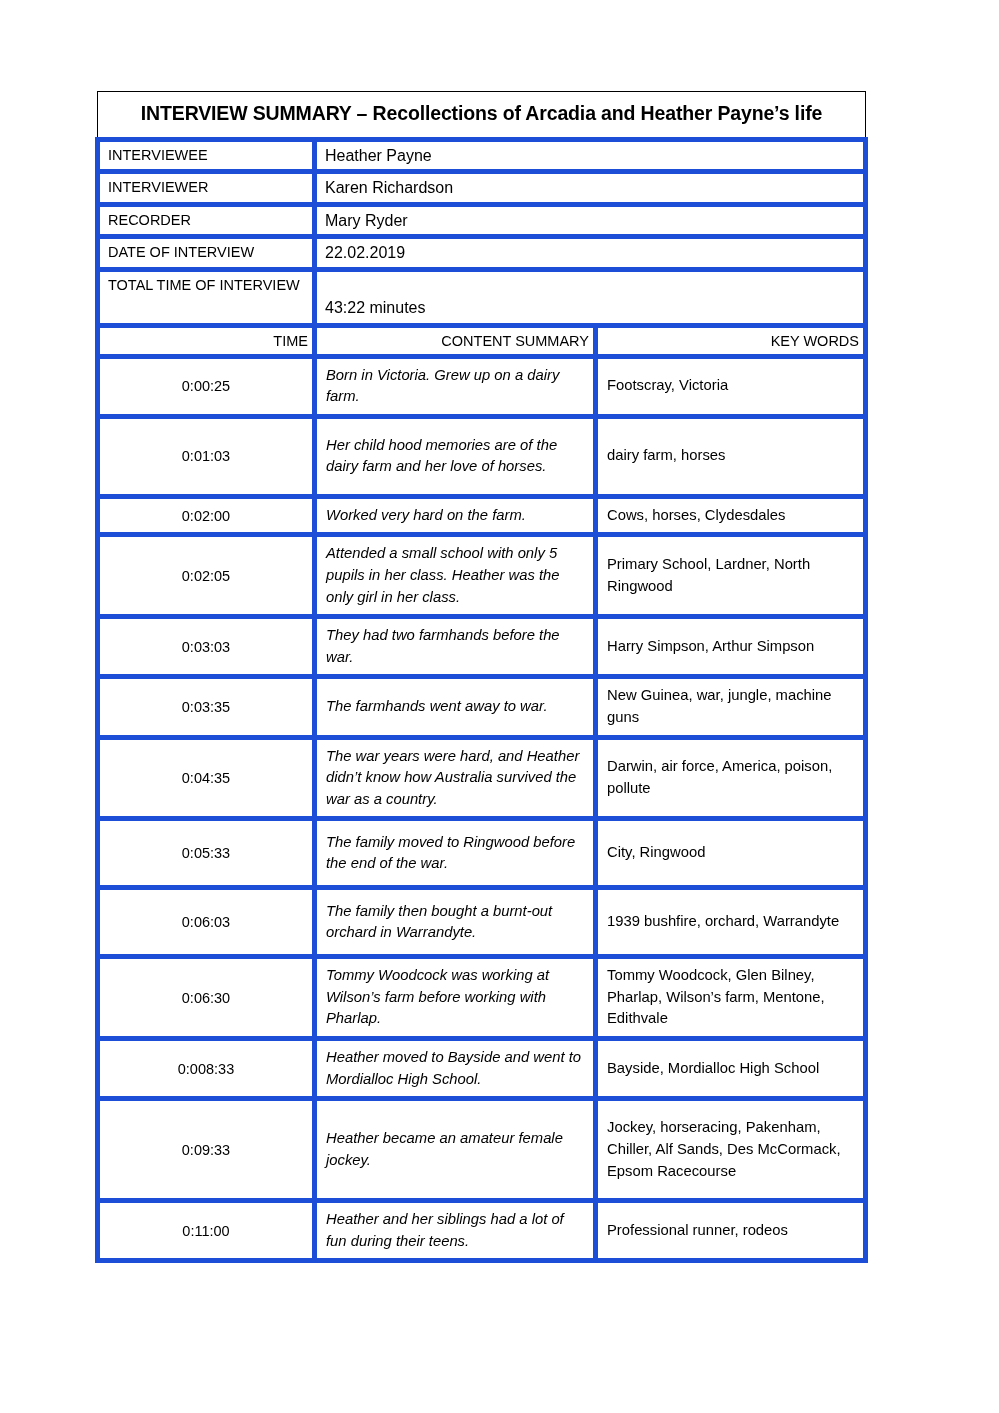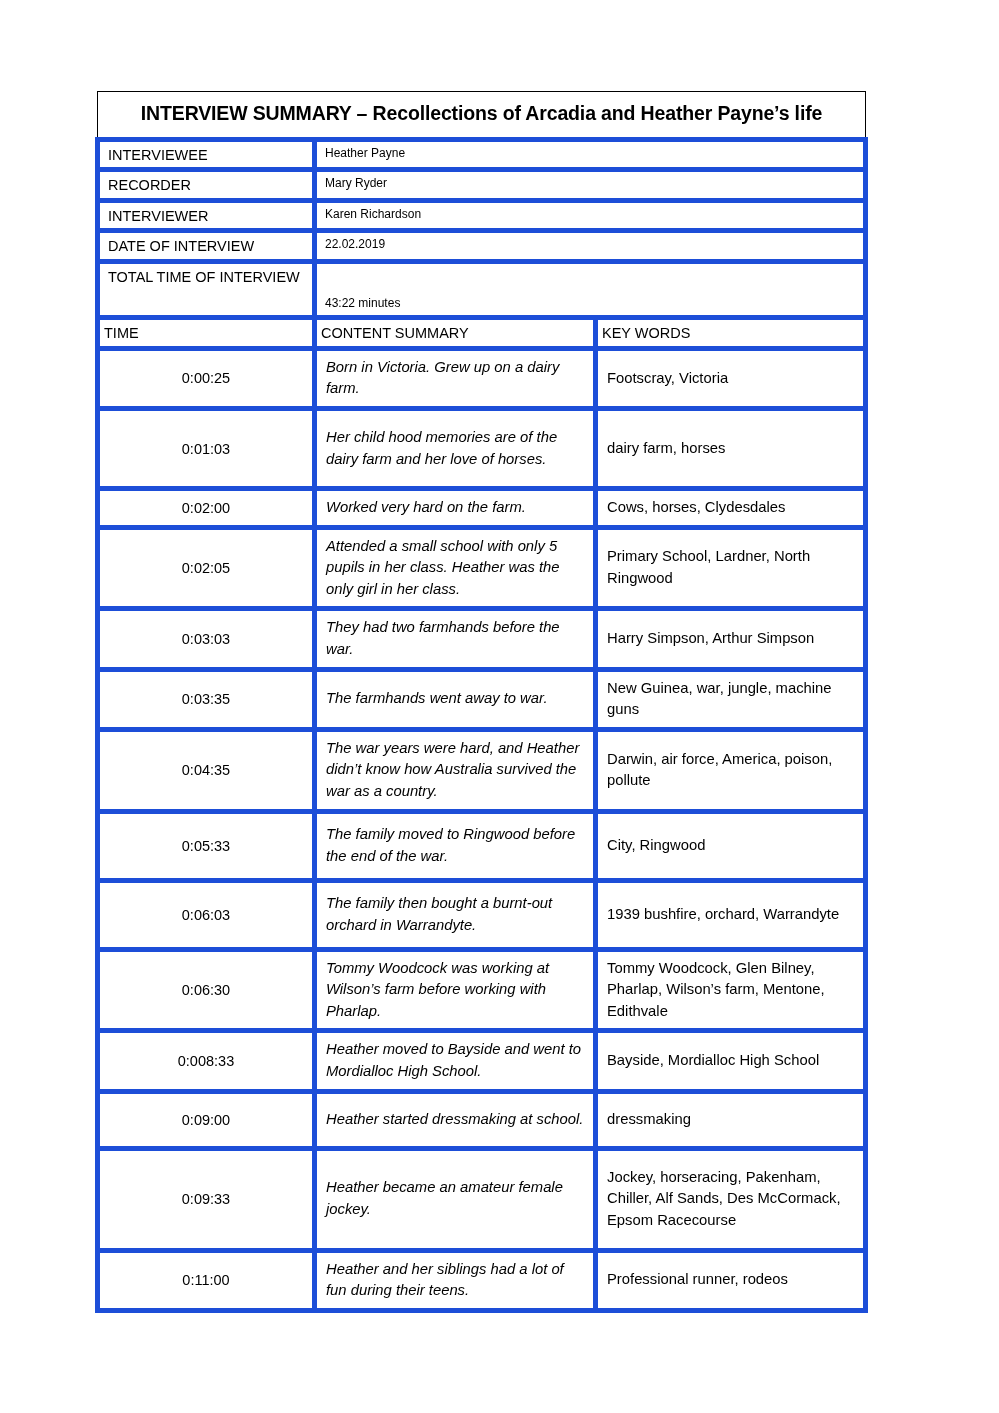--- a/index.html
+++ b/index.html
@@ -61,36 +61,36 @@
   }
 
   
   .meta-label {
     font-size: 14.5px;
     line-height: 1.28;
     padding: 4px 6px 3px 8px;
     height: 18px;
   }
   .meta-value {
-    font-size: 12px;
+    font-size: 16px;
     line-height: 1.28;
     padding: 4px 6px 3px 8px;
   }
   .meta-label.tall {
     height: 44px;
   }
   .meta-value.tall {
     vertical-align: bottom;
     padding-bottom: 4px;
   }
 
   
   .col-head {
     background: #8FAADC;
-    text-align: left;
+    text-align: right;
     vertical-align: middle !important;
     font-size: 14.5px;
     padding: 4px 4px 4px 4px;
     height: 18px;
   }
 
   
   .cell-time {
     text-align: center;
     vertical-align: middle !important;
@@ -132,26 +132,26 @@
       <tbody>
         <tr>
           <td class="title-cell" colspan="3">INTERVIEW SUMMARY – Recollections of Arcadia and Heather Payne’s life</td>
         </tr>
 
         <tr class="r-h28">
           <td class="meta-label">INTERVIEWEE</td>
           <td class="meta-value" colspan="2">Heather Payne</td>
         </tr>
         <tr class="r-h28">
+          <td class="meta-label">INTERVIEWER</td>
+          <td class="meta-value" colspan="2">Karen Richardson</td>
+        </tr>
+        <tr class="r-h28">
           <td class="meta-label">RECORDER</td>
           <td class="meta-value" colspan="2">Mary Ryder</td>
-        </tr>
-        <tr class="r-h28">
-          <td class="meta-label">INTERVIEWER</td>
-          <td class="meta-value" colspan="2">Karen Richardson</td>
         </tr>
         <tr class="r-h28">
           <td class="meta-label">DATE OF INTERVIEW</td>
           <td class="meta-value" colspan="2">22.02.2019</td>
         </tr>
         <tr>
           <td class="meta-label tall">TOTAL TIME OF INTERVIEW</td>
           <td class="meta-value tall" colspan="2">43:22 minutes</td>
         </tr>
 
@@ -209,25 +209,20 @@
         <tr class="r-h73">
           <td class="cell-time">0:06:30</td>
           <td class="cell-content">Tommy Woodcock was working at Wilson’s farm before working with Pharlap.</td>
           <td class="cell-keys">Tommy Woodcock, Glen Bilney, Pharlap, Wilson’s farm, Mentone, Edithvale</td>
         </tr>
         <tr class="r-h50">
           <td class="cell-time">0:008:33</td>
           <td class="cell-content">Heather moved to Bayside and went to Mordialloc High School.</td>
           <td class="cell-keys">Bayside, Mordialloc High School</td>
         </tr>
-        <tr class="r-h50">
-          <td class="cell-time">0:09:00</td>
-          <td class="cell-content">Heather started dressmaking at school.</td>
-          <td class="cell-keys">dressmaking</td>
-        </tr>
         <tr class="r-h95">
           <td class="cell-time">0:09:33</td>
           <td class="cell-content">Heather became an amateur female jockey.</td>
           <td class="cell-keys">Jockey, horseracing, Pakenham, Chiller, Alf Sands, Des McCormack, Epsom Racecourse</td>
         </tr>
         <tr class="r-h50">
           <td class="cell-time">0:11:00</td>
           <td class="cell-content">Heather and her siblings had a lot of fun during their teens.</td>
           <td class="cell-keys">Professional runner, rodeos</td>
         </tr>

